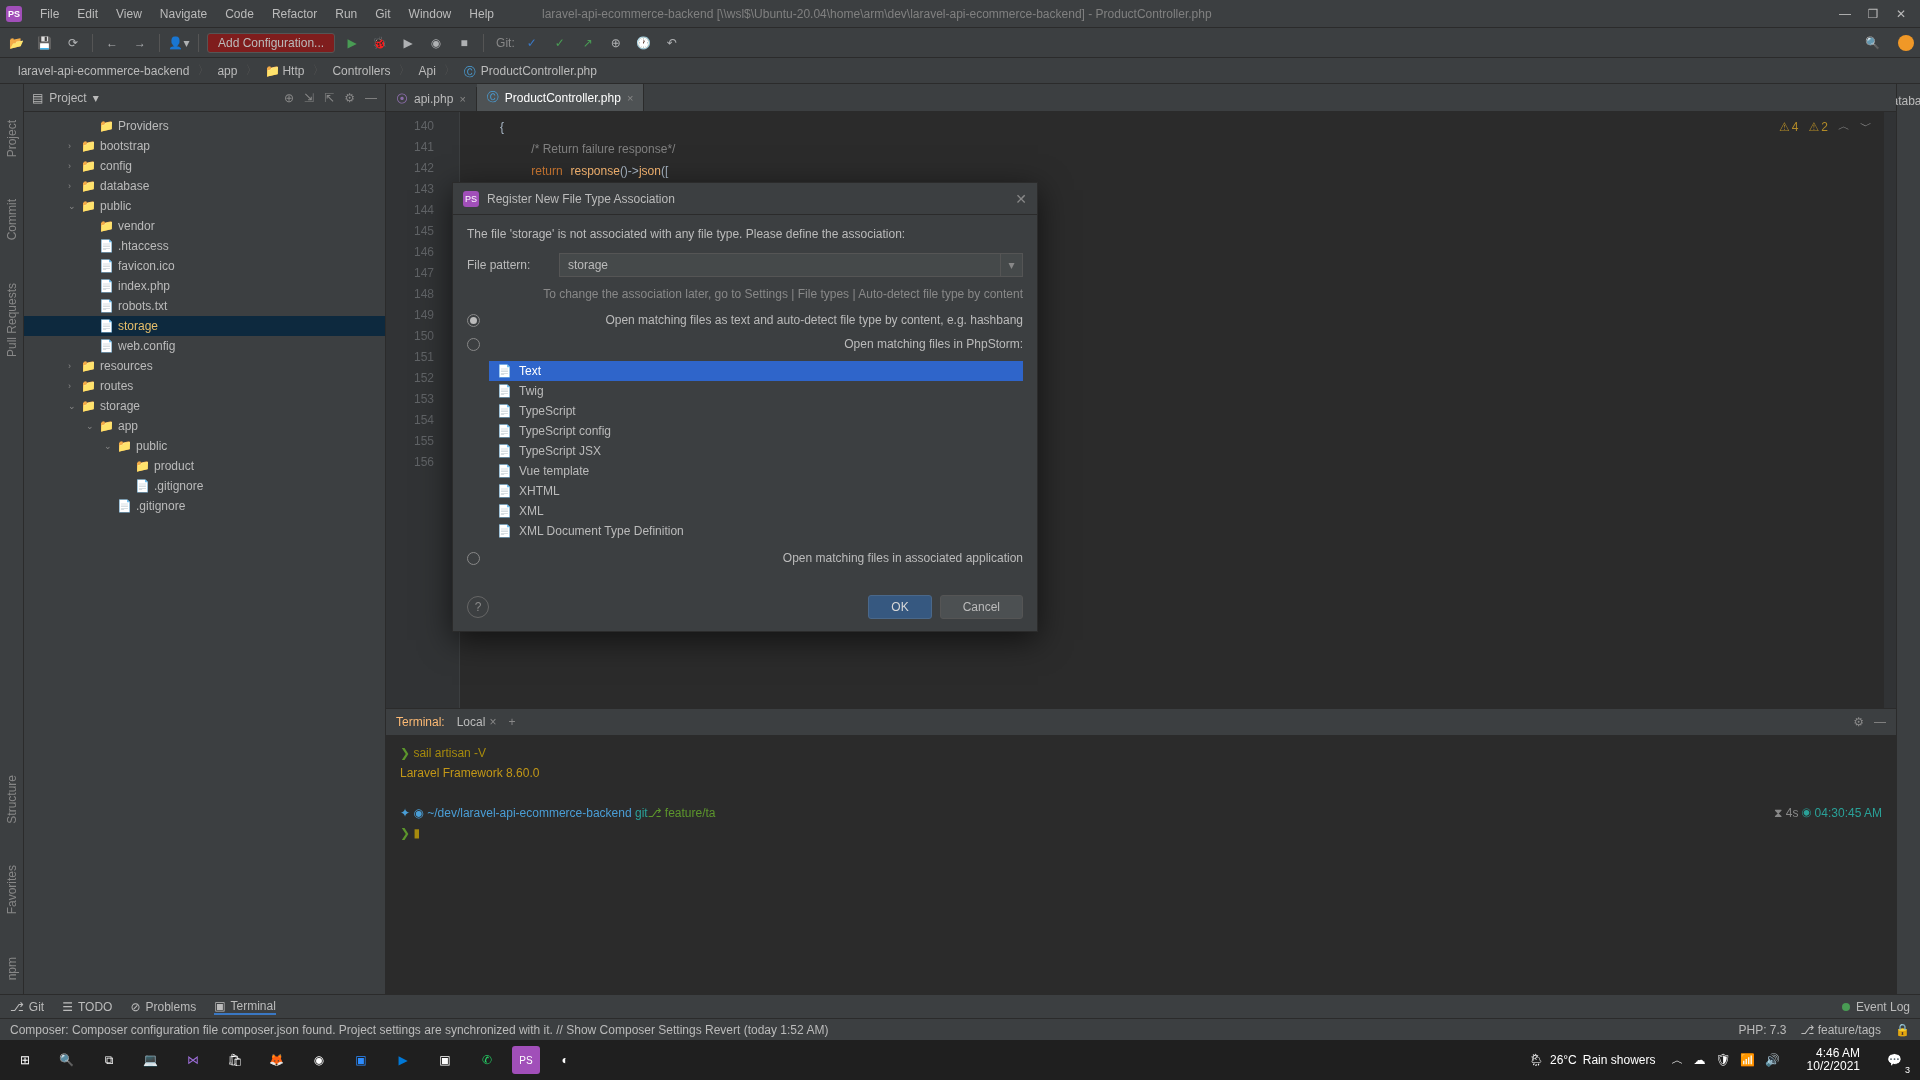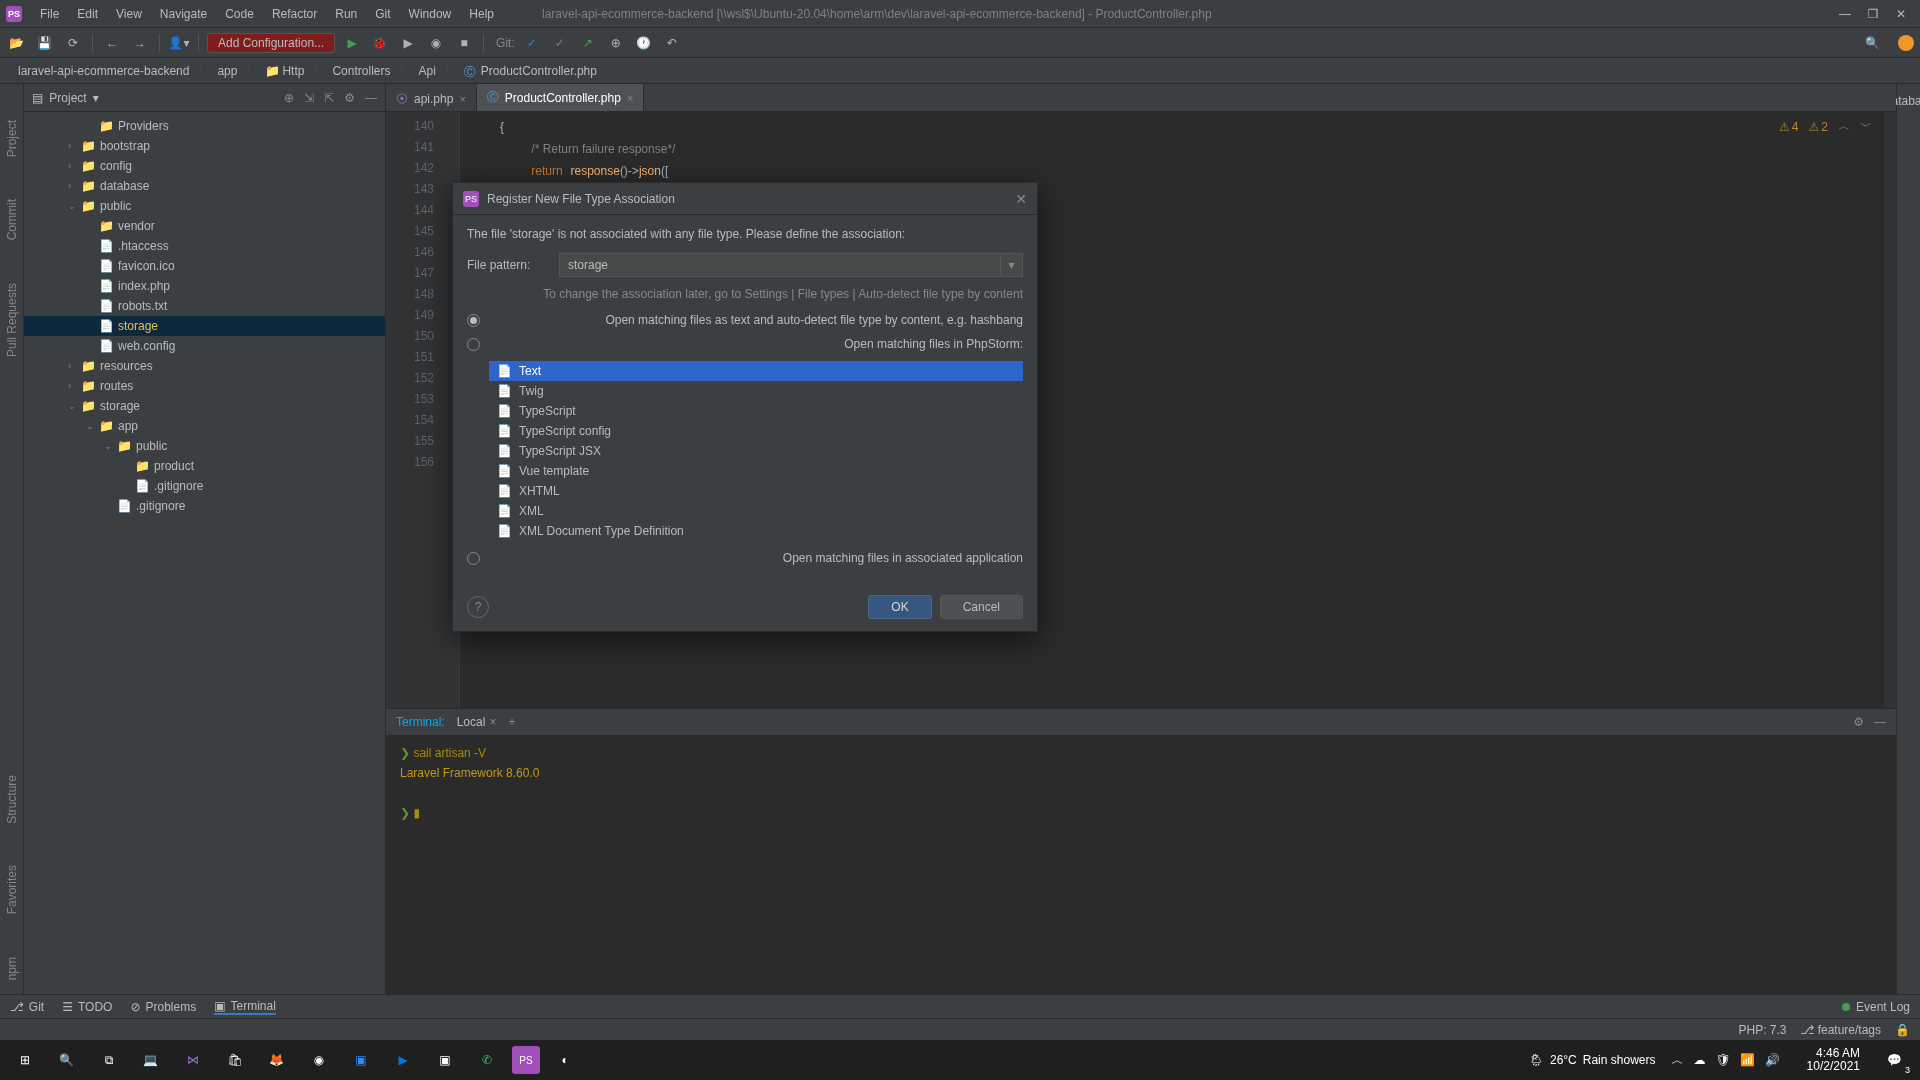--- a/index.html
+++ b/index.html
@@ -60,21 +60,21 @@
 .gutter-extra{width:16px;background:#313335;border-right:1px solid #3c3f41;}
 .code { flex:1; padding:4px 0 4px 40px; font-family: Consolas, monospace; font-size:13px; line-height:21px; white-space: pre;}
 .c-kw{color:#cc7832;} .c-str{color:#6a8759;} .c-fn{color:#fdba74;} .c-cmt{color:#808080;} .c-op{color:#a9b7c6;} .c-brace{color:#a9b7c6;}
 .inspection-badges{position:absolute;top:6px;right:24px;display:flex;gap:10px;align-items:center;color:#888;}
 .inspection-badges .warn{color:#b38b27;display:flex;align-items:center;gap:2px;}
 .error-stripe{position:absolute;right:0;top:0;bottom:0;width:12px;background:#313335;}
 
 
 .terminal-wrap { height:286px; border-top:1px solid #2b2b2b; background:#2b2b2b; display:flex; flex-direction:column;}
 .terminal-tabs{height:26px;background:#3c3f41;display:flex;align-items:center;padding:0 10px;gap:12px;}
-.terminal-tabs .tlabel{color:#0ea5e9;}
+.terminal-tabs .tlabel{color:#fdba74;}
 .terminal-tabs .ttab{color:#bbbbbb;display:flex;align-items:center;gap:4px;}
 .terminal-tabs .tools{margin-left:auto;display:flex;gap:10px;color:#888;}
 .terminal-body{flex:1;padding:8px 14px;font-family:Consolas,monospace;font-size:13px;line-height:20px;}
 .t-green{color:#5c962c;} .t-yellow{color:#a68a0d;} .t-orange{color:#c39817;} .t-blue{color:#4a9ed6;} .t-grey{color:#888;} .t-cyan{color:#2aa198;}
 .terminal-right{float:right;color:#888;}
 
 
 .bottom-tools { height: 24px; background:#3c3f41; display:flex; align-items:center; padding:0 10px; gap:18px; border-top:1px solid #2b2b2b;}
 .bottom-tools .bt { display:flex;align-items:center;gap:5px;color:#bbbbbb;}
 .bottom-tools .bt.active { border-bottom:2px solid #3a78c4;}
@@ -374,20 +374,21 @@
         <span style="color:#888">+</span>
         <div class="tools">
           <span>⚙</span>
           <span>—</span>
         </div>
       </div>
       <div class="terminal-body">
 <div><span class="t-green">❯</span> <span class="t-yellow">sail artisan -V</span></div>
 <div><span class="t-orange">Laravel Framework </span><span class="t-orange">8.60.0</span></div>
 <div>&nbsp;</div>
+<div><span class="t-blue">✦ ◉ </span><span class="t-blue">~/dev/laravel-api-ecommerce-backend</span> <span class="t-cyan">git</span><span class="t-green">⎇ </span><span class="t-green">feature/ta</span><span class="terminal-right"><span class="t-grey">⧗ <span>4s</span></span>  <span class="t-cyan">◉ <span>04:30:45 AM</span></span></span></div>
 <div><span class="t-green">❯</span> <span class="t-yellow">▮</span></div>
       </div>
     </div>
   </div>
 
   <div class="right-tool-strip">
     <div class="v">Database</div>
   </div>
 </div>
 
@@ -408,20 +409,21 @@
       <span>▣</span>
       <span>Terminal</span>
     </div>
   <div class="right">
     <span class="green-dot"></span>
     <span>Event Log</span>
   </div>
 </div>
 
 <div class="status-bar">
+  <span>Composer: Composer configuration file composer.json found. Project settings are synchronized with it. // Show Composer Settings    Revert (today 1:52 AM)</span>
   <div class="right">
     <span>PHP: 7.3</span>
     <span><span>⎇</span> <span>feature/tags</span></span>
     <span>🔒</span>
   </div>
 </div>
 
 <div class="taskbar">
   <div class="task-icon">⊞</div>
   <div class="task-icon">🔍</div>

